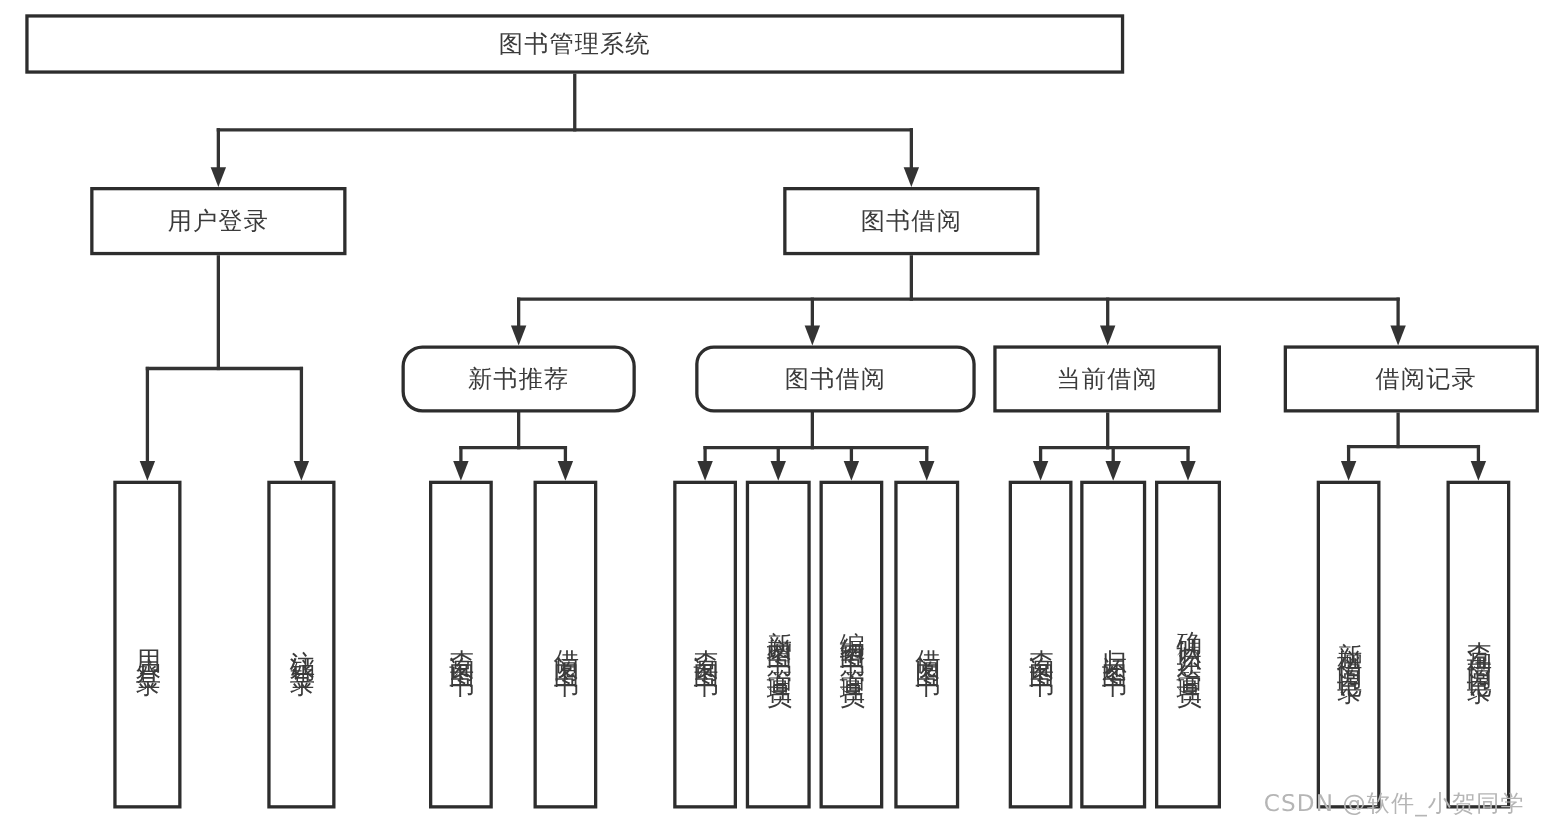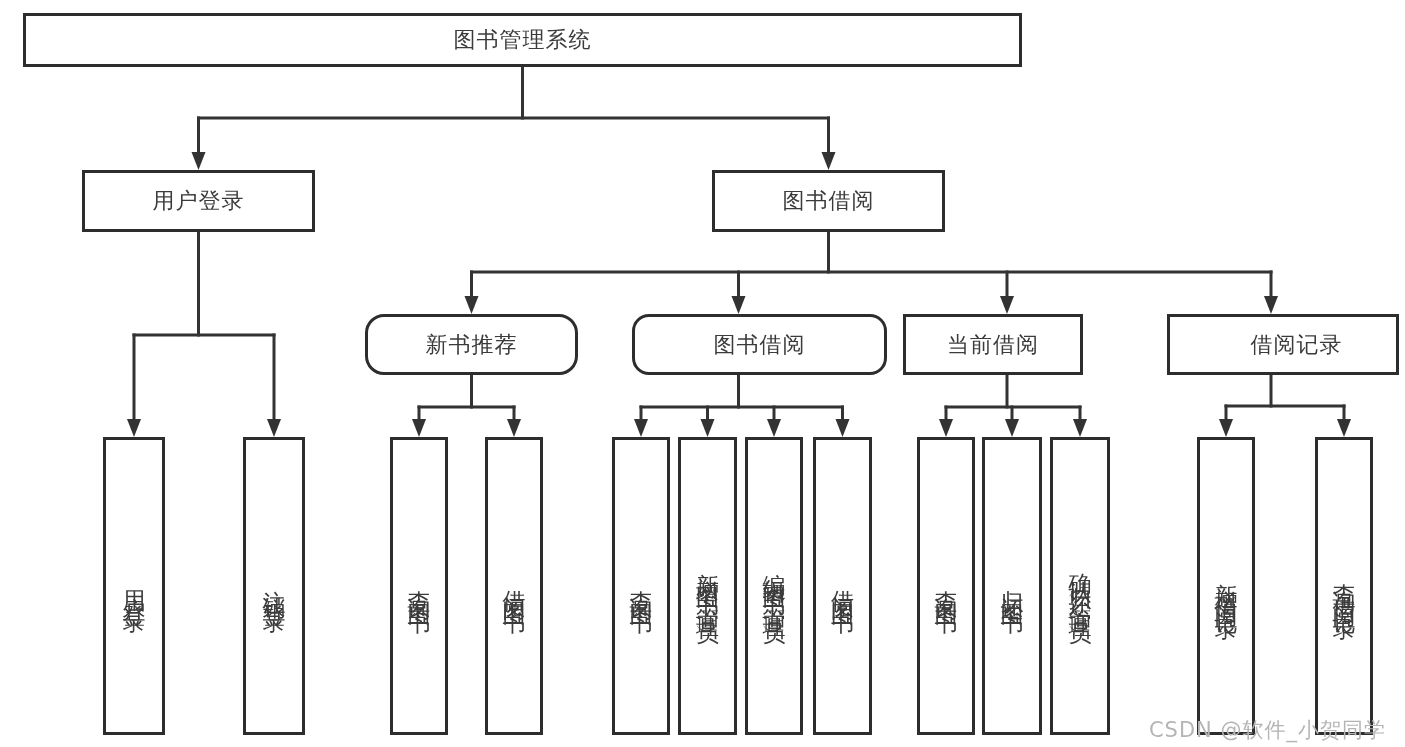--- a/index.html
+++ b/index.html
@@ -107,21 +107,21 @@
     </g>
   </svg>
 
   <div class="node h-node root">图书管理系统</div>
 
   <div class="node h-node lvl2" style="left:82px;">用户登录</div>
   <div class="node h-node lvl2" style="left:712px;">图书借阅</div>
 
   <div class="node h-node lvl3" style="left:365px;width:213px;border-radius:19px;">新书推荐</div>
   <div class="node h-node lvl3" style="left:632px;width:255px;border-radius:17px;">图书借阅</div>
-  <div class="node h-node lvl3" style="left:903px;width:180px;">当前借阅</div>
+  <div class="node h-node lvl3" style="left:903px;width:207px;">当前借阅</div>
   <div class="node h-node lvl3" style="left:1167px;width:232px;padding-left:27px;">借阅记录</div>
 
   <div class="node leaf" style="left:103px;width:62px;">用户登录</div>
   <div class="node leaf" style="left:243px;width:62px;">注销登录</div>
 
   <div class="node leaf" style="left:390px;width:58px;">查询图书</div>
   <div class="node leaf" style="left:485px;width:58px;">借阅图书</div>
 
   <div class="node leaf" style="left:612px;width:58px;">查询图书</div>
   <div class="node leaf" style="left:678px;width:59px;">新增图书（管理员）</div>

